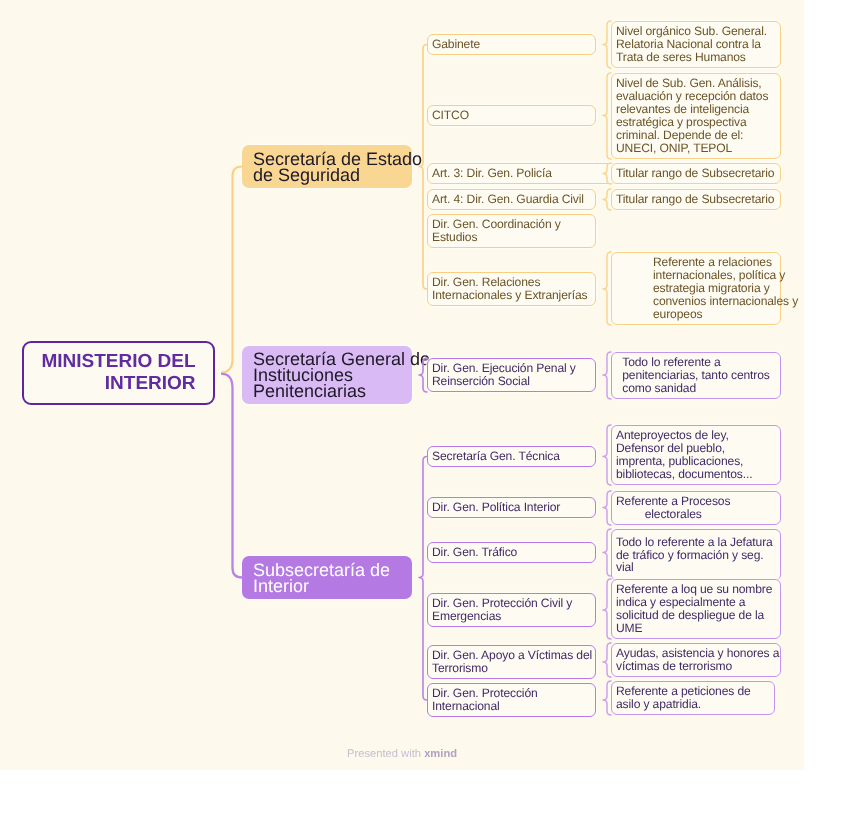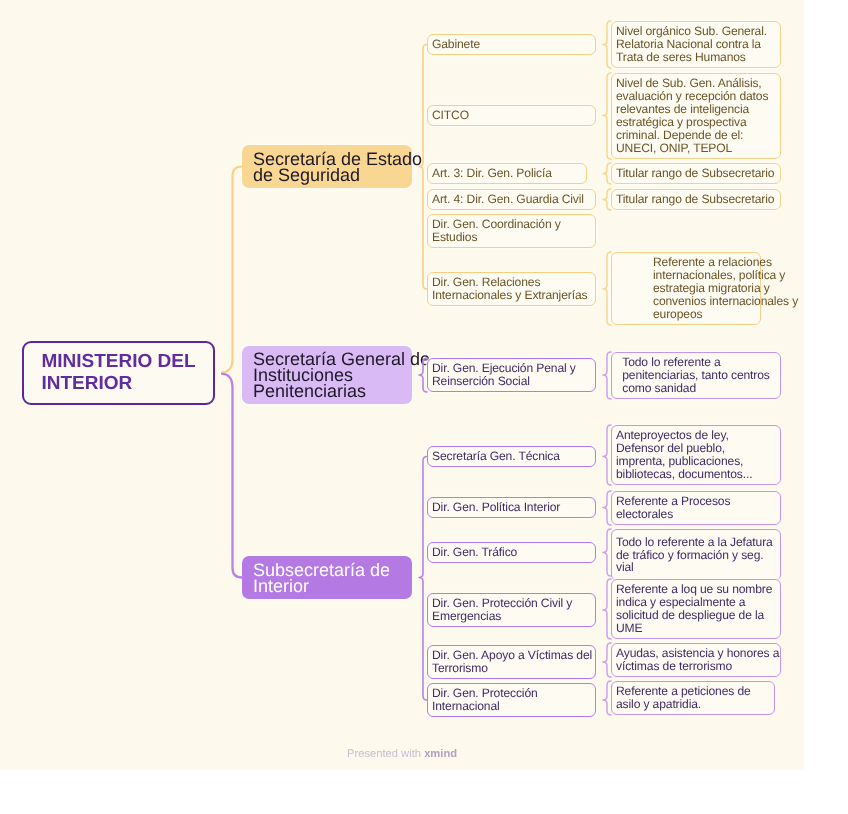--- a/index.html
+++ b/index.html
@@ -3,21 +3,21 @@
 <meta charset="utf-8">
 <style>
   html,body{margin:0;padding:0;background:#ffffff;}
   body{width:848px;height:814px;font-family:"Liberation Sans",sans-serif;-webkit-font-smoothing:antialiased;text-rendering:geometricPrecision;}
   #canvas{position:absolute;left:0;top:0;width:804px;height:770px;background:#FDF9EC;overflow:hidden;}
   svg.links{position:absolute;left:0;top:0;width:804px;height:770px;pointer-events:none;z-index:5;}
   .node{position:absolute;box-sizing:border-box;display:flex;align-items:center;box-shadow:0 0 2px 0.5px #FFFDF6;z-index:2;}
   .node > span{display:block;white-space:pre;transform:translateZ(0);}
   #root{left:22px;top:341px;width:193px;height:64px;border:2px solid #63239E;border-radius:9px;background:#FDFAF1;
         color:#622CA1;font-weight:700;font-size:19px;line-height:21.7px;
-        justify-content:center;text-align:left;}
+        justify-content:center;text-align:right;}
   .lvl1{border-radius:7px;color:#1E1927;font-size:18px;line-height:15.7px;padding:2px 11px 0;}
   .lvl2,.lvl3{border-radius:6px;font-size:12.1px;line-height:12.9px;padding:3px 4px;letter-spacing:-0.13px;background:#FDFBF2;
               border-width:1.3px;border-style:solid;align-items:center;}
   .lvl2.o{border-color:#F9CE80;color:#6B5528;}
   .lvl3.o{border-color:#F9D085;color:#6B5528;}
   .lvl2.p{border-color:#BA78E8;color:#422B67;}
   .lvl3.p{border-color:#C694EF;color:#422B67;}
   #footer{position:absolute;left:347px;top:748px;font-size:11.2px;color:#C6BED1;}
   #footer b{color:#AFA3C0;font-weight:700;}
 </style>
@@ -65,41 +65,41 @@
         <span>CITCO</span>
       </div>
       <div class="node lvl3 o" style="left: 611px; top: 73px; width: 170px; height: 86px;">
         <span>Nivel de Sub. Gen. Análisis,
 evaluación y recepción datos
 relevantes de inteligencia
 estratégica y prospectiva
 criminal. Depende de el:
 UNECI, ONIP, TEPOL</span>
       </div>
-      <div class="node lvl2 o" style="left: 427px; top: 163px; width: 160px; height: 21px;">
+      <div class="node lvl2 o" style="left: 427px; top: 163px; width: 196px; height: 21px;">
         <span>Art. 3: Dir. Gen. Policía</span>
       </div>
       <div class="node lvl3 o" style="left: 611px; top: 163px; width: 170px; height: 21px;">
         <span>Titular rango de Subsecretario</span>
       </div>
       <div class="node lvl2 o" style="left: 427px; top: 189px; width: 169px; height: 21px;">
         <span>Art. 4: Dir. Gen. Guardia Civil</span>
       </div>
       <div class="node lvl3 o" style="left: 611px; top: 189px; width: 170px; height: 21px;">
         <span>Titular rango de Subsecretario</span>
       </div>
       <div class="node lvl2 o" style="left: 427px; top: 214px; width: 169px; height: 34px;">
         <span>Dir. Gen. Coordinación y
 Estudios</span>
       </div>
       <div class="node lvl2 o" style="left: 427px; top: 272px; width: 169px; height: 34px;">
         <span>Dir. Gen. Relaciones
 Internacionales y Extranjerías</span>
       </div>
-      <div class="node lvl3 o" style="left: 611px; top: 252px; width: 150px; height: 73px; padding-left: 41px;">
+      <div class="node lvl3 o" style="left: 611px; top: 252px; width: 170px; height: 73px; padding-left: 41px;">
         <span>Referente a relaciones
 internacionales, política y
 estrategia migratoria y
 convenios internacionales y
 europeos</span>
       </div>
       <div class="node lvl1" style="left: 242px; top: 346px; width: 170px; height: 58px; background: rgb(217, 186, 244);">
         <span>Secretaría General de
 Instituciones
 Penitenciarias</span>
@@ -122,21 +122,21 @@
       </div>
       <div class="node lvl3 p" style="left: 611px; top: 425px; width: 170px; height: 60px;">
         <span>Anteproyectos de ley,
 Defensor del pueblo,
 imprenta, publicaciones,
 bibliotecas, documentos...</span>
       </div>
       <div class="node lvl2 p" style="left: 427px; top: 497px; width: 169px; height: 21px;">
         <span>Dir. Gen. Política Interior</span>
       </div>
-      <div class="node lvl3 p" style="left: 611px; top: 491px; width: 170px; height: 34px;">
+      <div class="node lvl3 p" style="left: 611px; top: 491px; width: 170px; height: 34px; text-align: center;">
         <span>Referente a Procesos
 electorales</span>
       </div>
       <div class="node lvl2 p" style="left: 427px; top: 542px; width: 169px; height: 21px;">
         <span>Dir. Gen. Tráfico</span>
       </div>
       <div class="node lvl3 p" style="left: 611px; top: 529px; width: 170px; height: 52px;">
         <span>Todo lo referente a la Jefatura
 de tráfico y formación y seg.
 vial</span>

